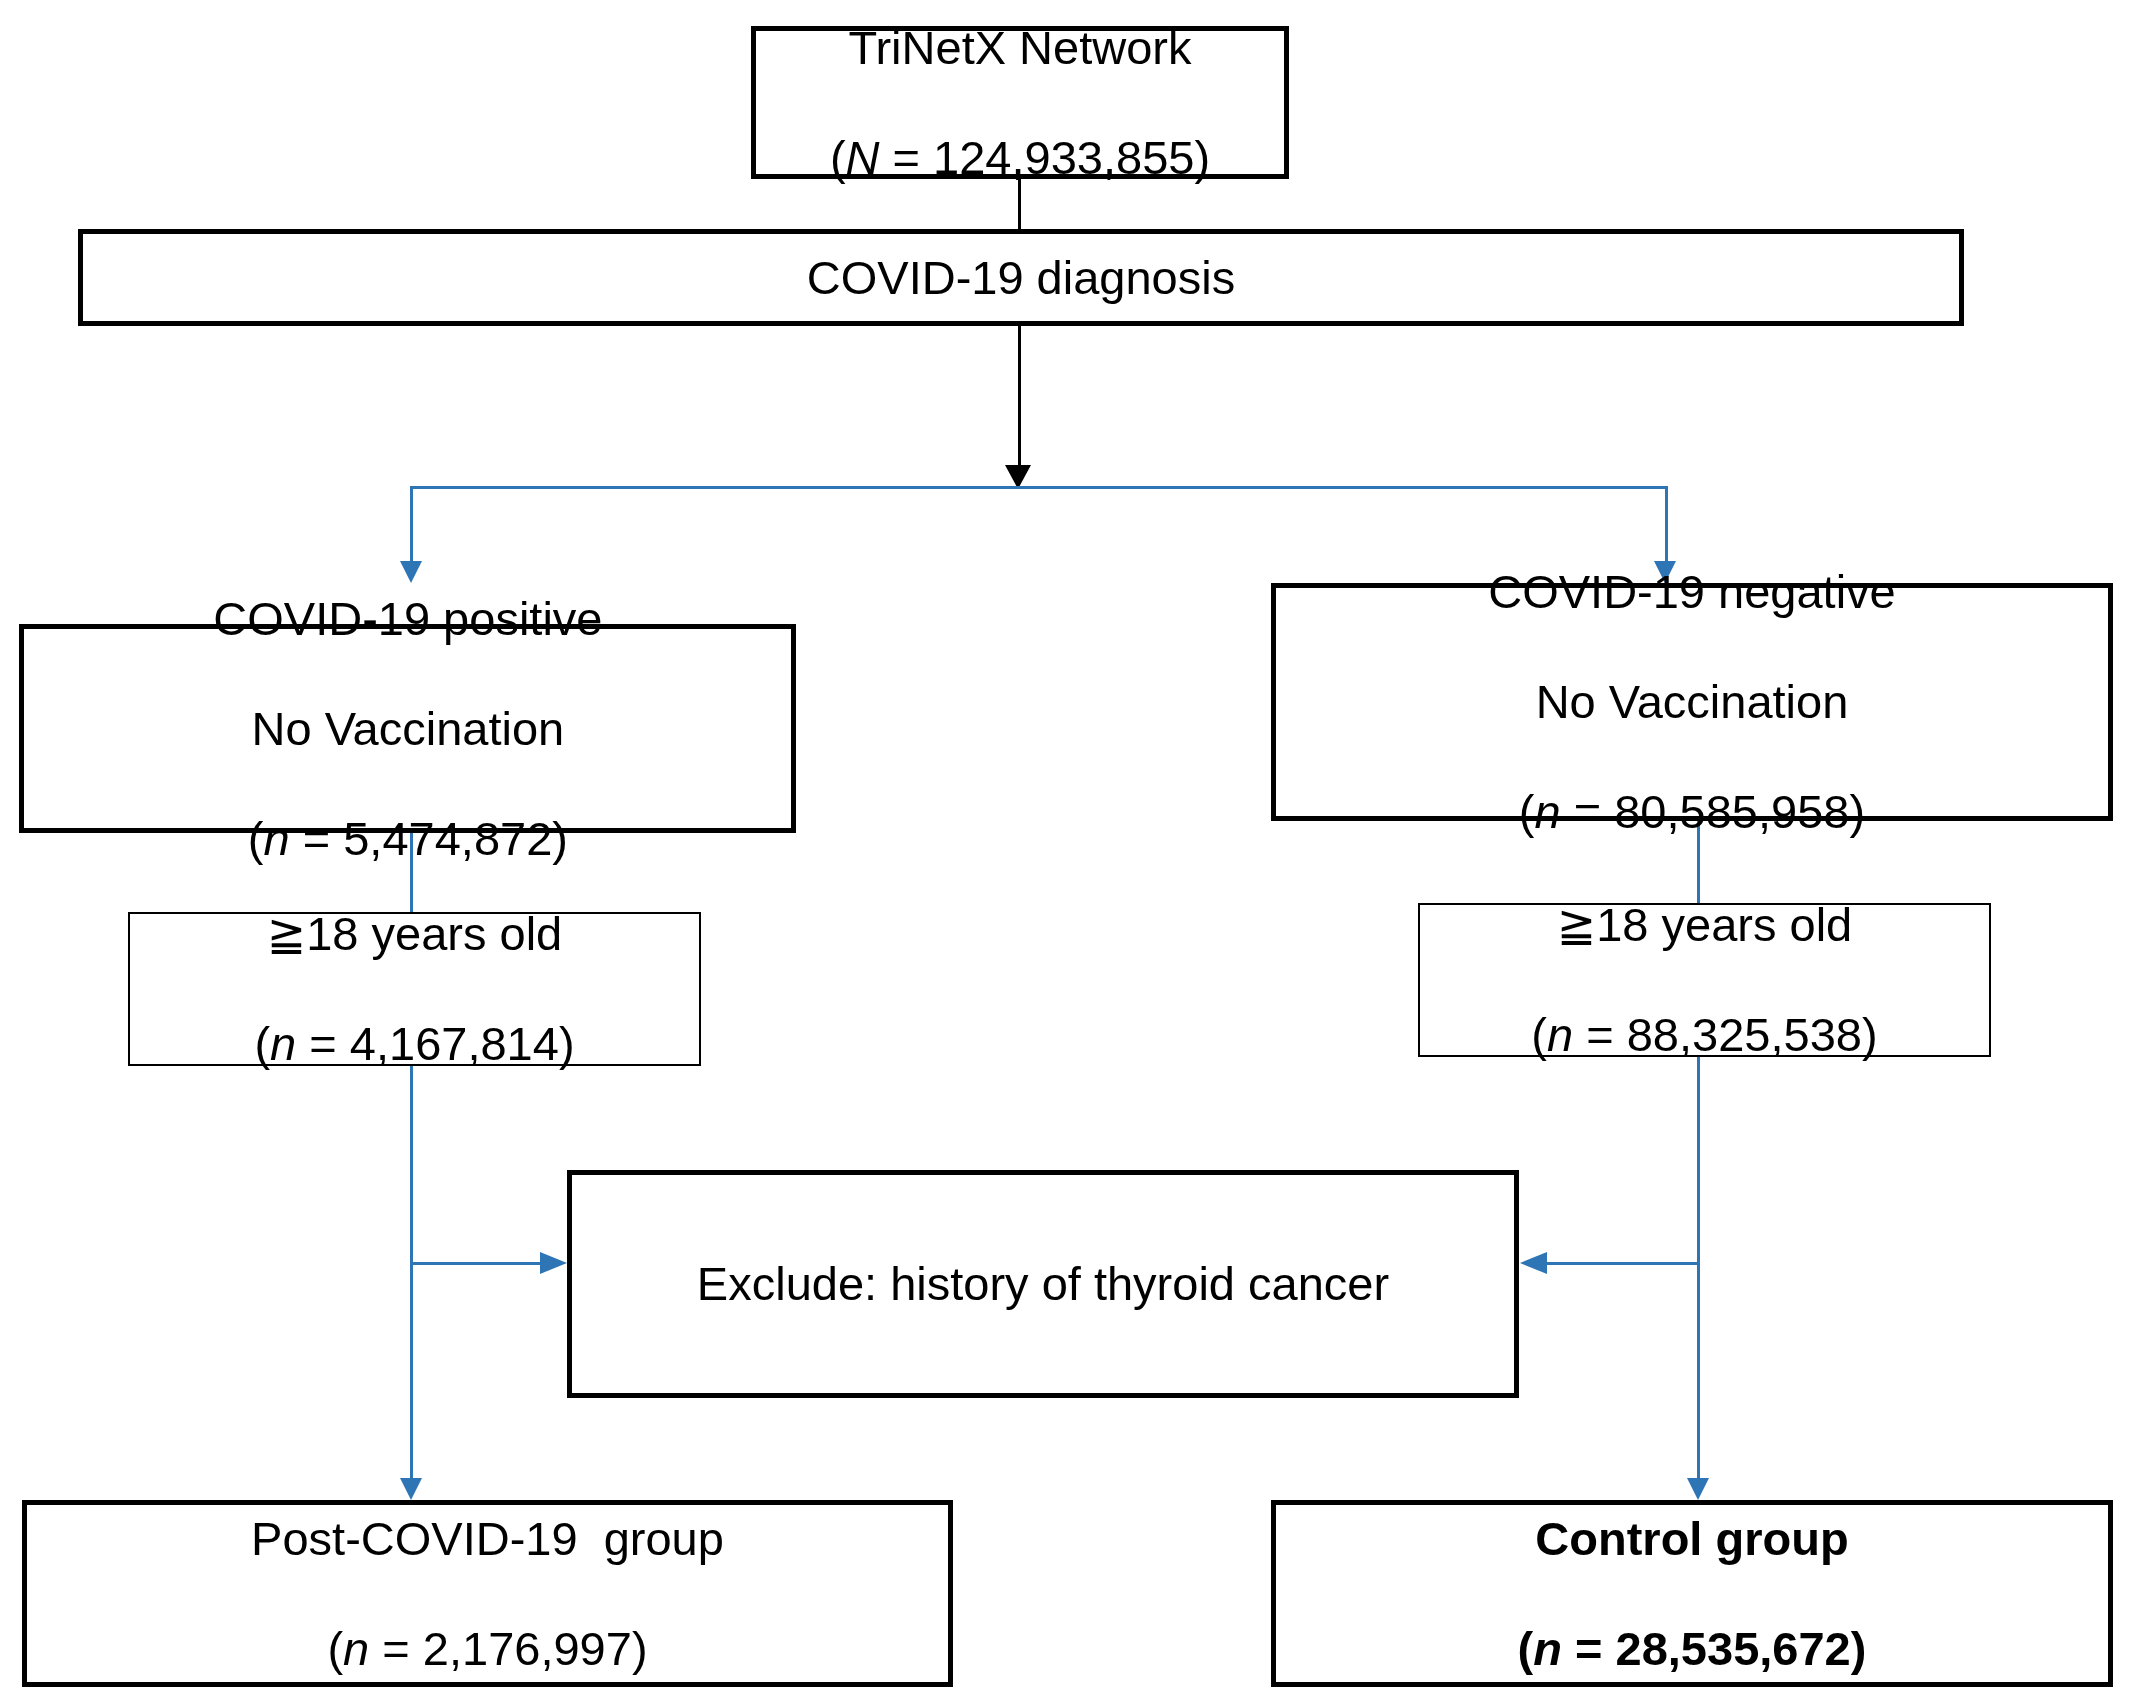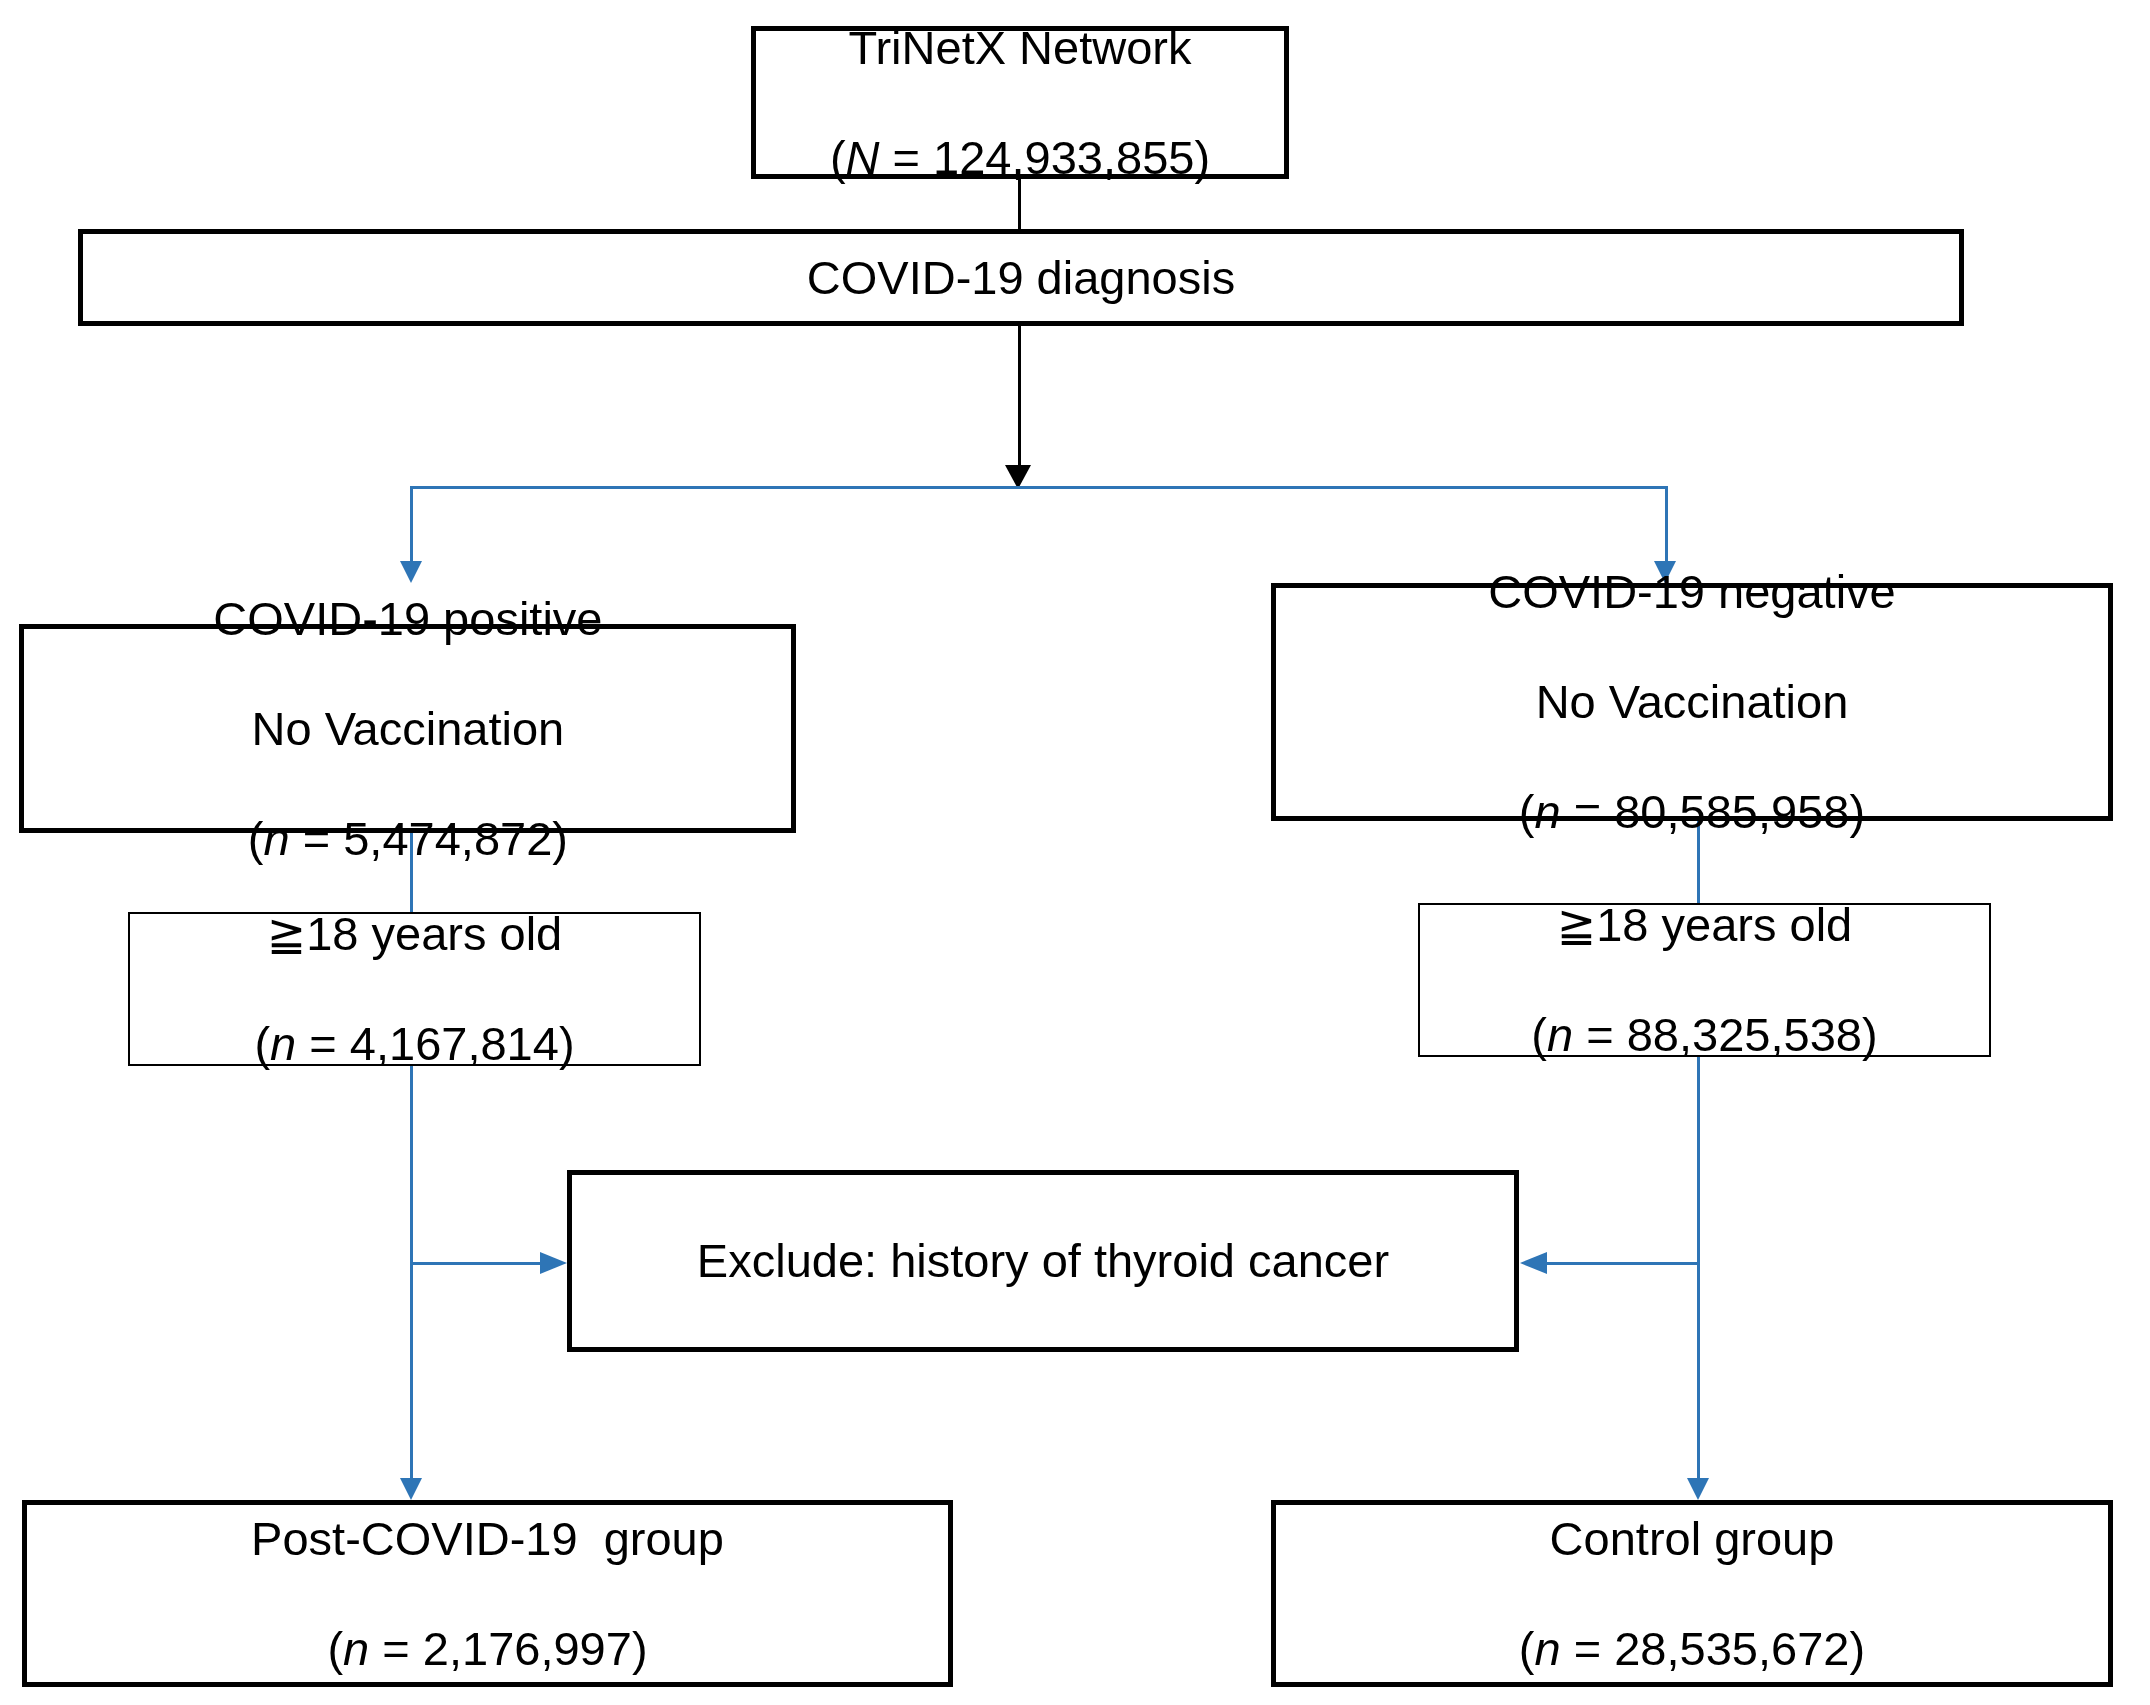--- a/index.html
+++ b/index.html
@@ -60,23 +60,23 @@
   }
   .node.thin { border-width: 2.6px; }
   .v { font-style: italic; }
   
   #network   { left: 751px; top: 26px;   width: 538px;  height: 153px; }
   #diagnosis { left: 78px;  top: 229px;  width: 1886px; height: 97px; }
   #positive  { left: 19.4px;   top: 583px;  width: 777px; height: 209px; margin-top: 41px; }
   #negative  { left: 1271px; top: 583px;  width: 842px; height: 238px; }
   #age-left  { left: 128px;  top: 912px; width: 573px;  height: 154px; }
   #age-right { left: 1418px; top: 903px; width: 573px;  height: 154px; }
-  #exclude   { left: 567px;  top: 1170px; width: 952px; height: 182px; }
+  #exclude   { left: 567px;  top: 1170px; width: 952px; height: 228px; }
   #post      { left: 22px;   top: 1500px; width: 931px; height: 187px; justify-content: flex-end; }
-  #control   { left: 1271px; top: 1500px; width: 842px; height: 187px; }
+  #control   { left: 1271px; top: 1500px; width: 842px; height: 187px; font-weight: bold; }
 </style>
 </head>
 <body>
 
 <div class="canvas">
 
   <div class="line black" style="left:1018px; top:177px; width:3.2px; height:52px;"></div>
   <div class="line black" style="left:1018px; top:326px; width:3.2px; height:139px;"></div>
   <div class="ah down-black" style="left:1005px; top:465px;"></div>
 

